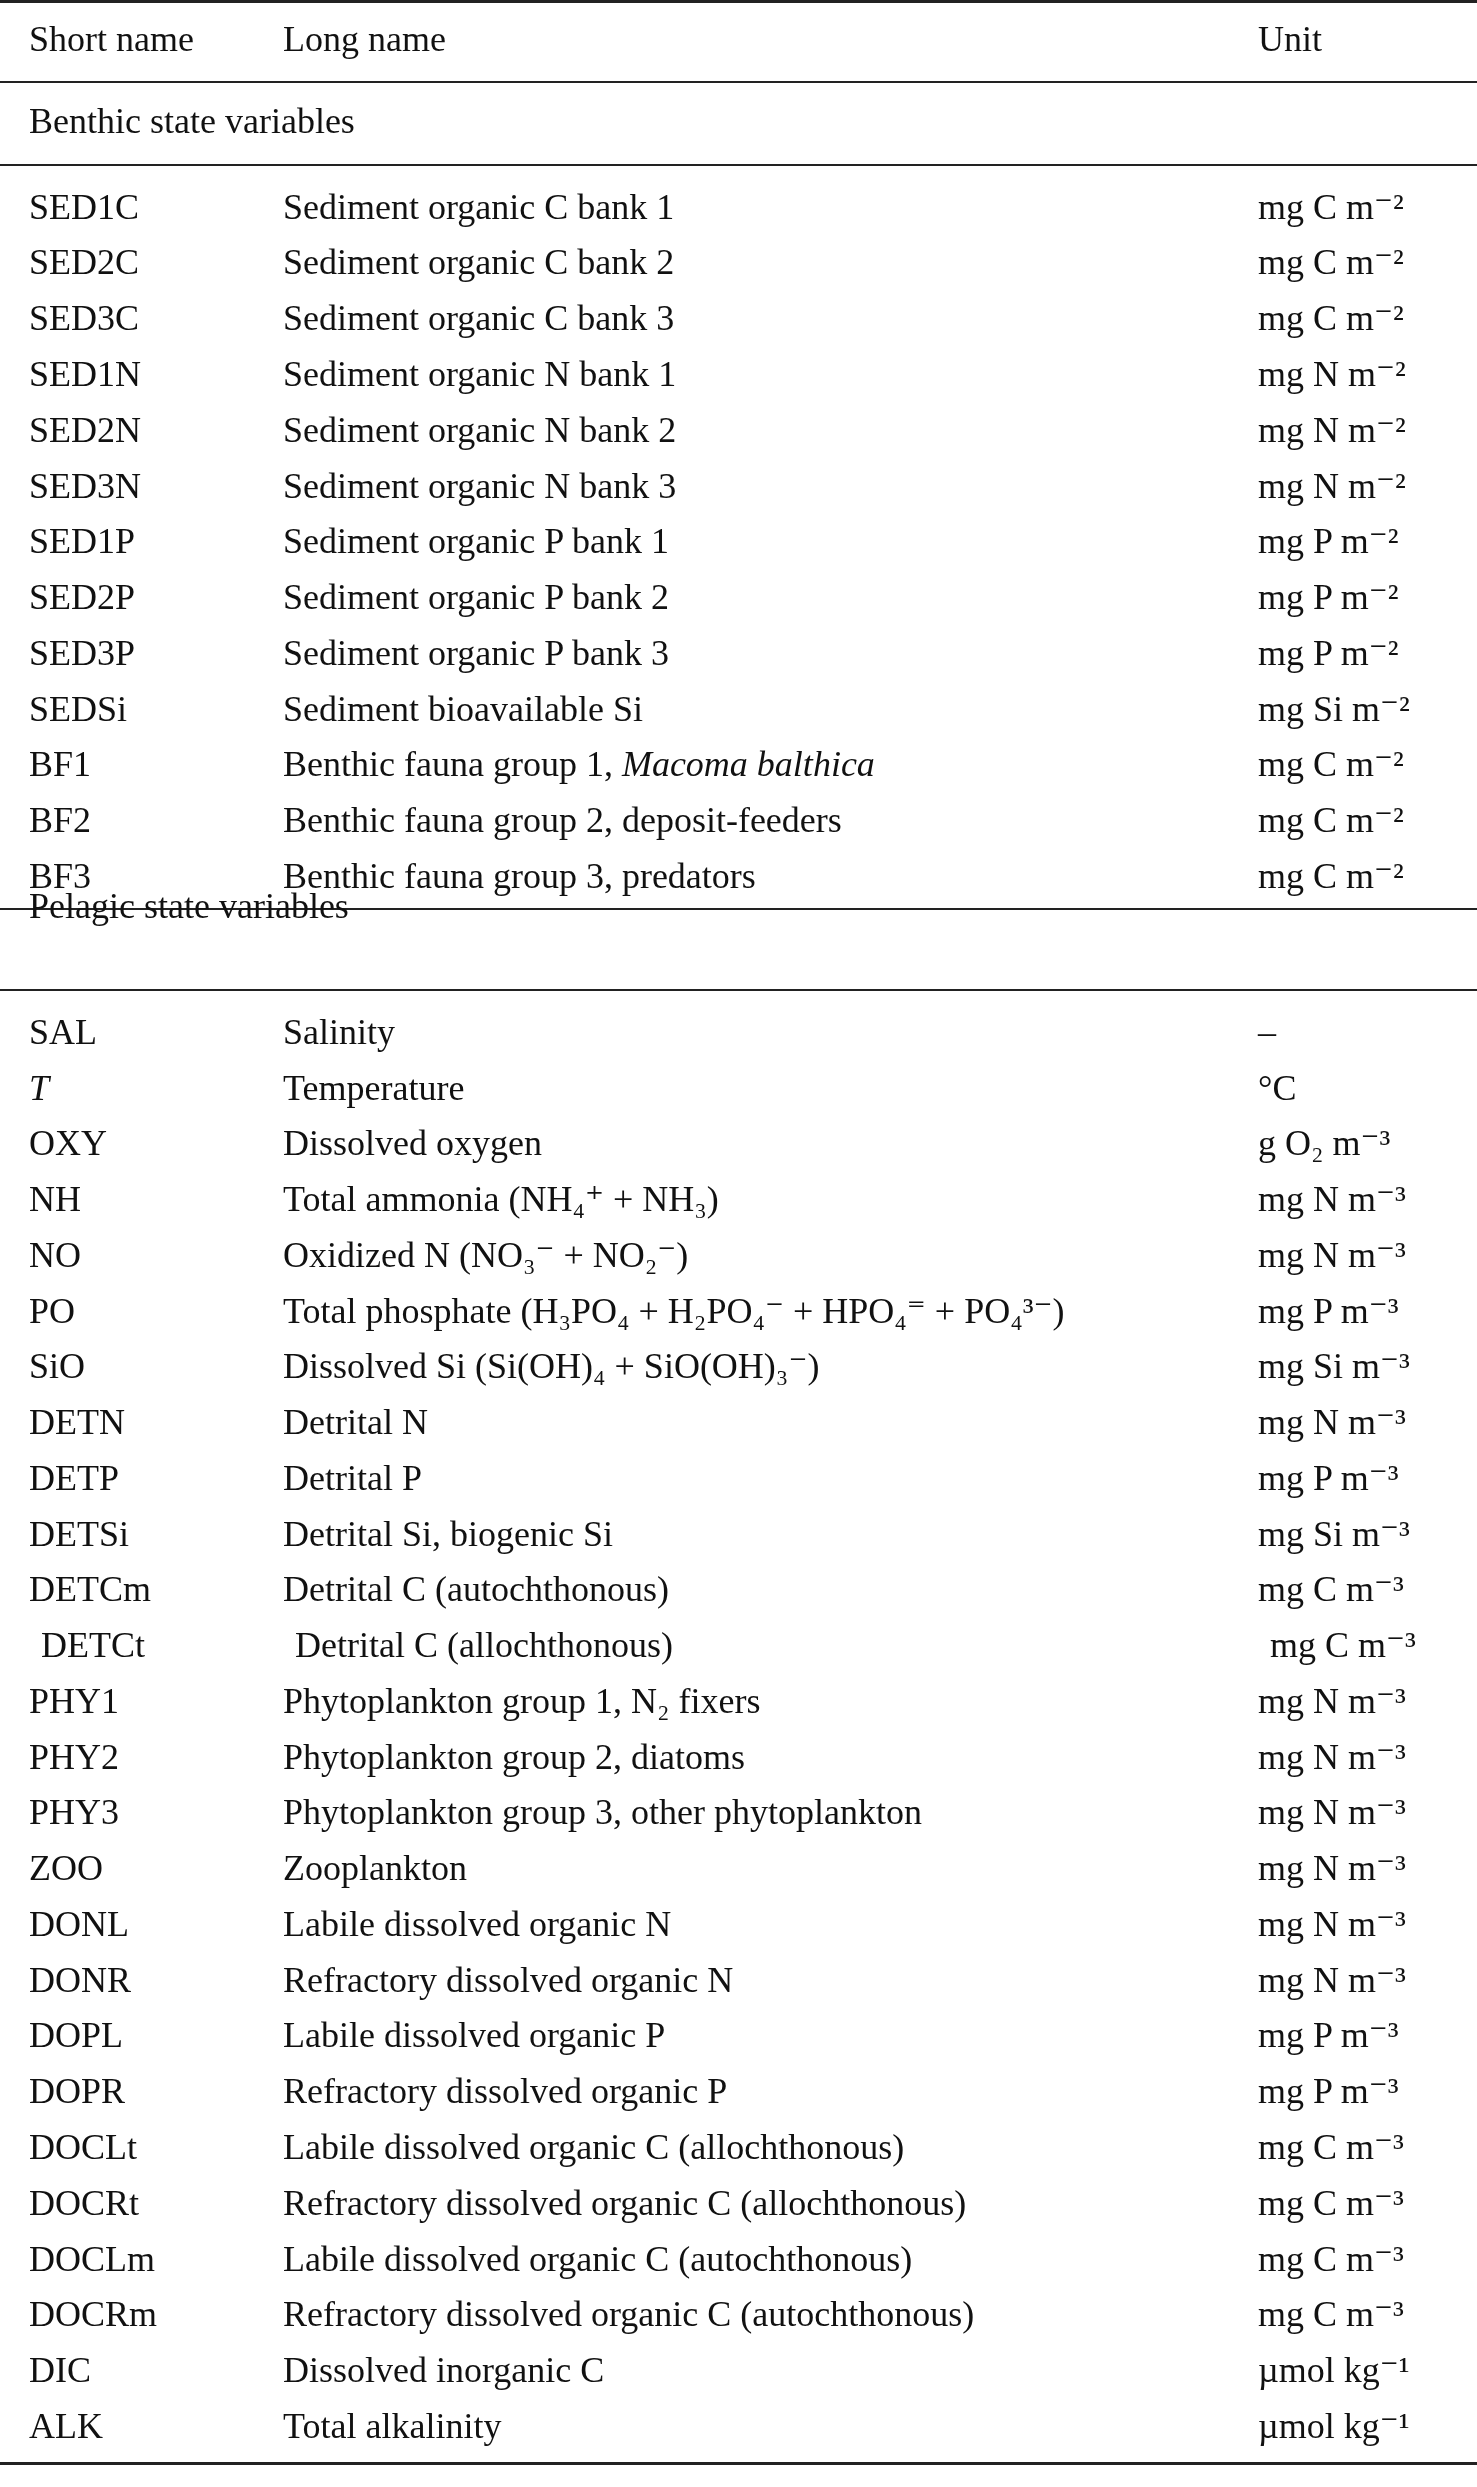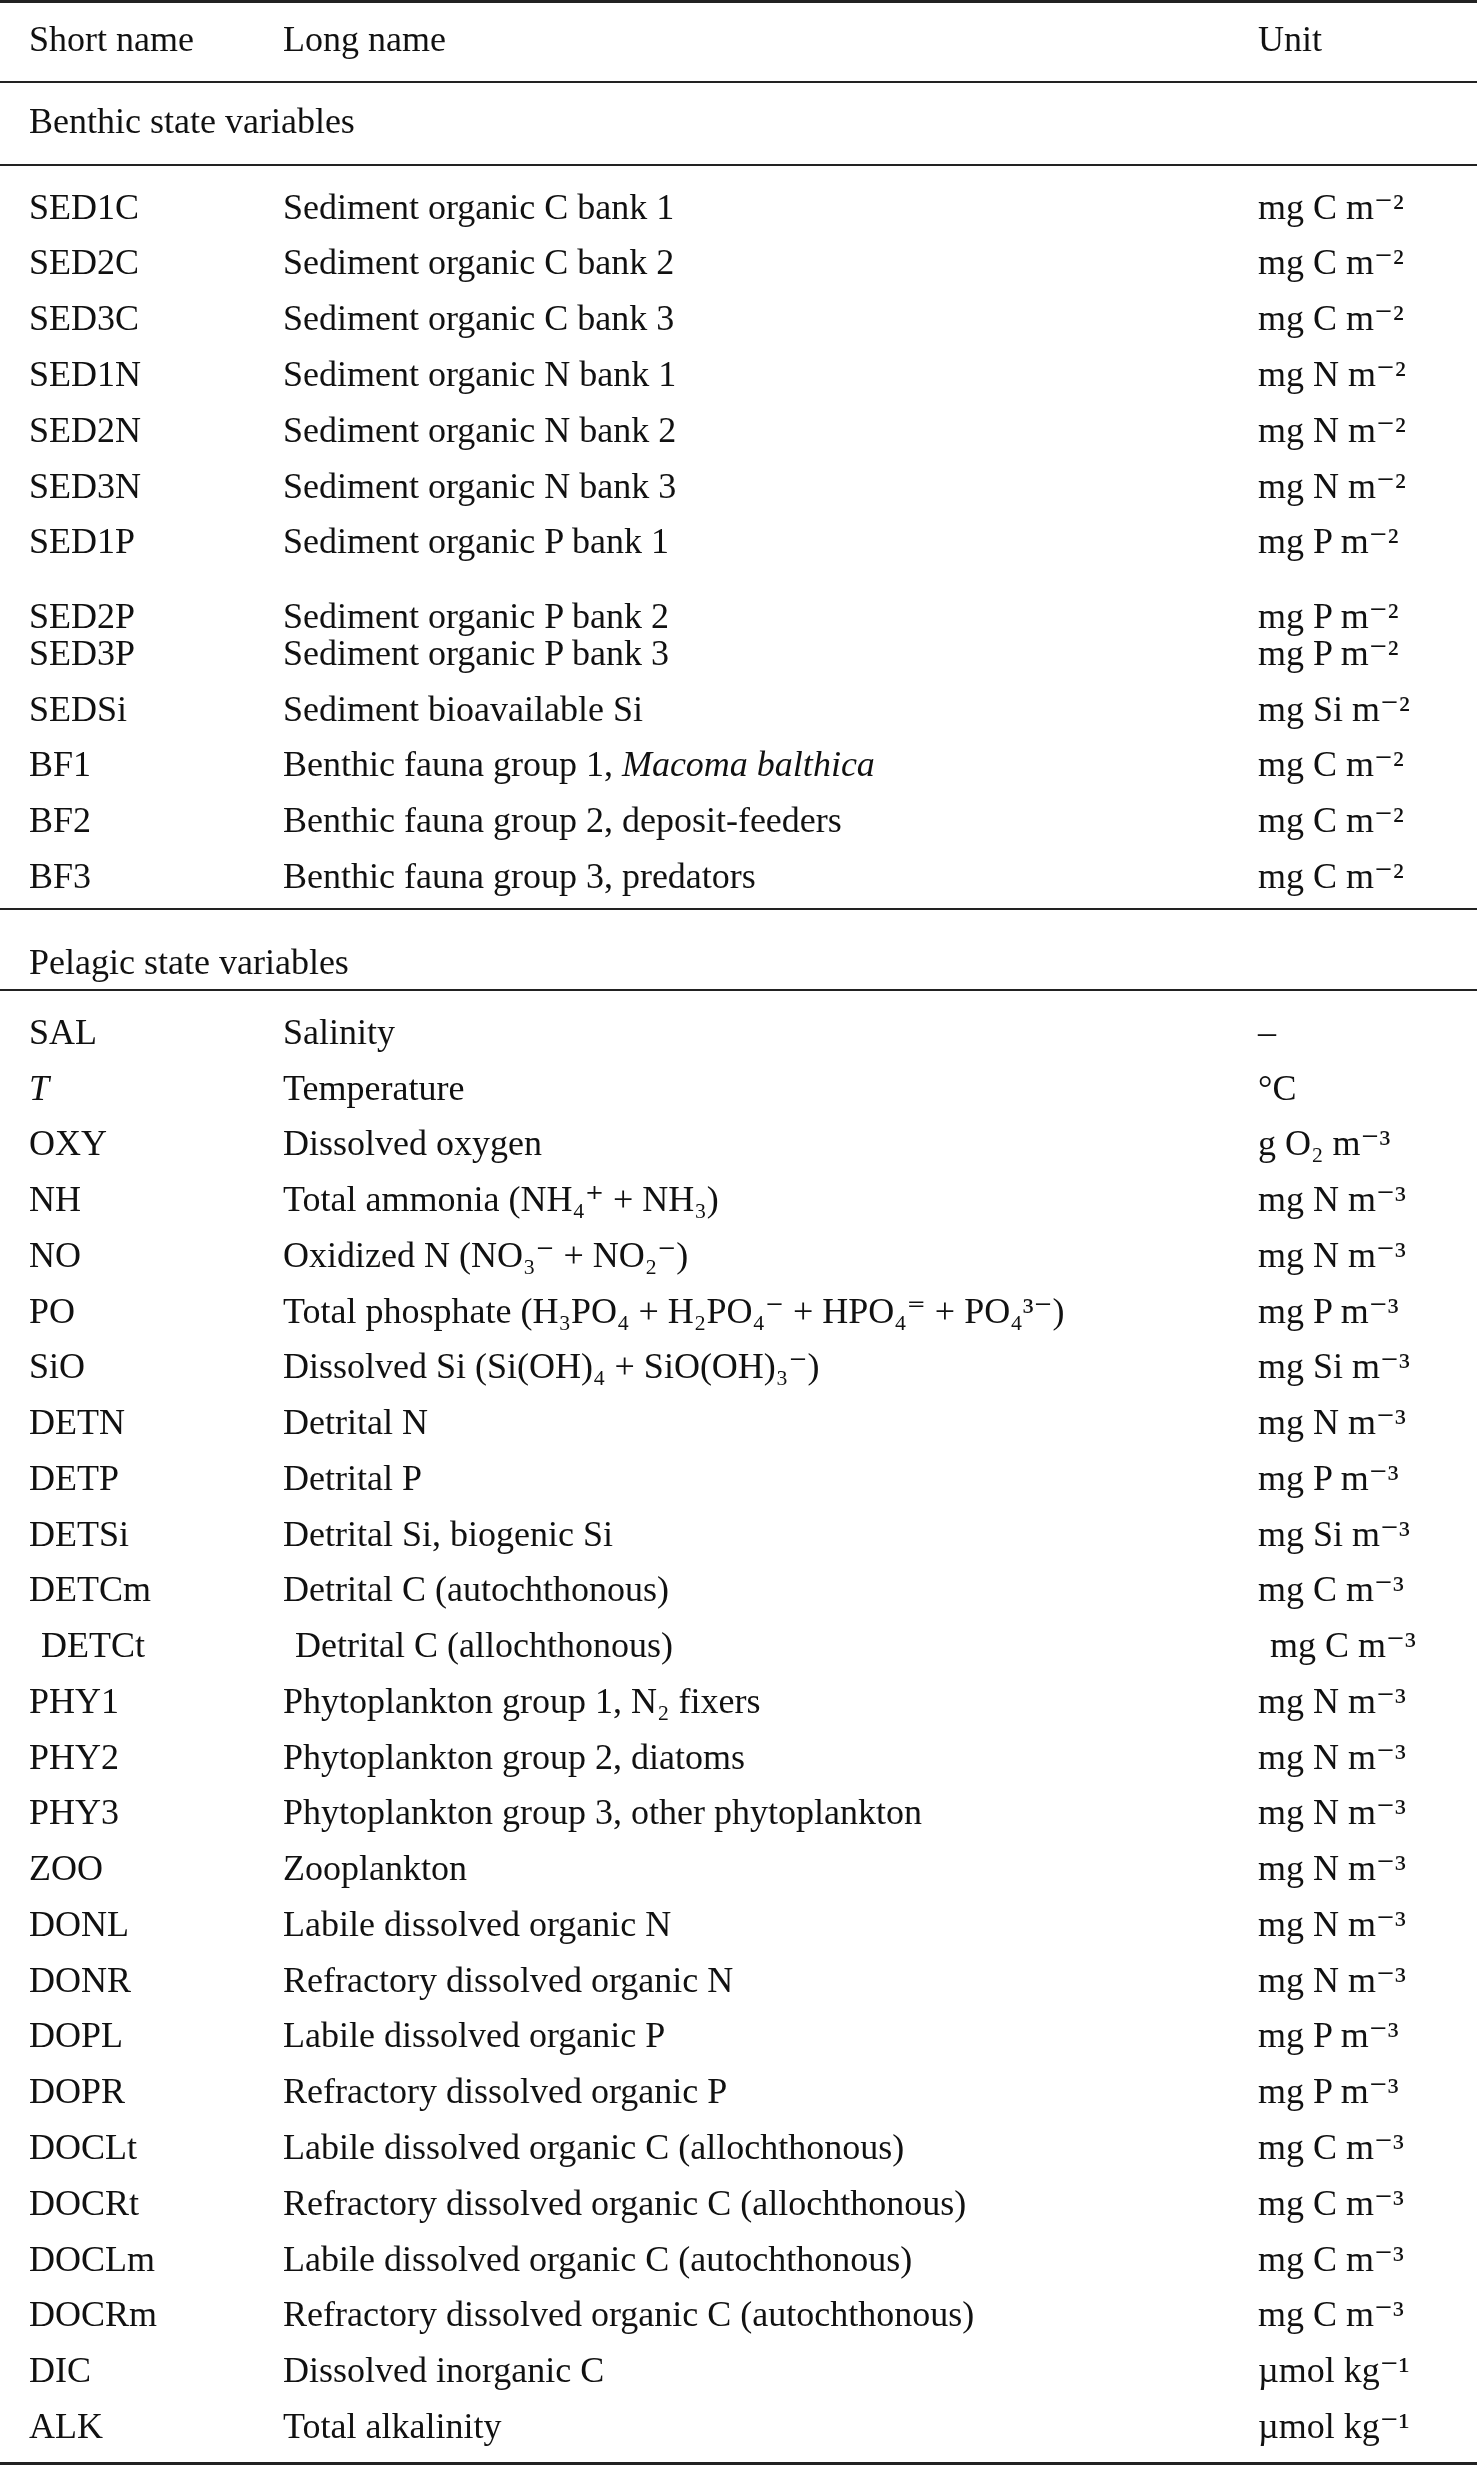--- a/index.html
+++ b/index.html
@@ -59,21 +59,21 @@
       <div class="row" style="top: 458px;">
         <div class="c1">SED3N</div>
         <div class="c2">Sediment organic N bank 3</div>
         <div class="c3">mg N m⁻²</div>
       </div>
       <div class="row" style="top: 513px;">
         <div class="c1">SED1P</div>
         <div class="c2">Sediment organic P bank 1</div>
         <div class="c3">mg P m⁻²</div>
       </div>
-      <div class="row" style="top: 588px;">
+      <div class="row" style="top: 569px;">
         <div class="c1">SED2P</div>
         <div class="c2">Sediment organic P bank 2</div>
         <div class="c3">mg P m⁻²</div>
       </div>
       <div class="row" style="top: 625px;">
         <div class="c1">SED3P</div>
         <div class="c2">Sediment organic P bank 3</div>
         <div class="c3">mg P m⁻²</div>
       </div>
       <div class="row" style="top: 681px;">
@@ -90,21 +90,21 @@
         <div class="c1">BF2</div>
         <div class="c2">Benthic fauna group 2, deposit-feeders</div>
         <div class="c3">mg C m⁻²</div>
       </div>
       <div class="row" style="top: 848px;">
         <div class="c1">BF3</div>
         <div class="c2">Benthic fauna group 3, predators</div>
         <div class="c3">mg C m⁻²</div>
       </div>
       <div class="rule thin" style="top: 908px;"></div>
-      <div class="row" style="top: 934px;">
+      <div class="row" style="top: 878px;">
         <div class="sec">Pelagic state variables</div>
       </div>
       <div class="rule thin" style="top: 989px;"></div>
       <div class="row" style="top: 1004px;">
         <div class="c1">SAL</div>
         <div class="c2">Salinity</div>
         <div class="c3">–</div>
       </div>
       <div class="row" style="top: 1060px;">
         <div class="c1 it">T</div>

